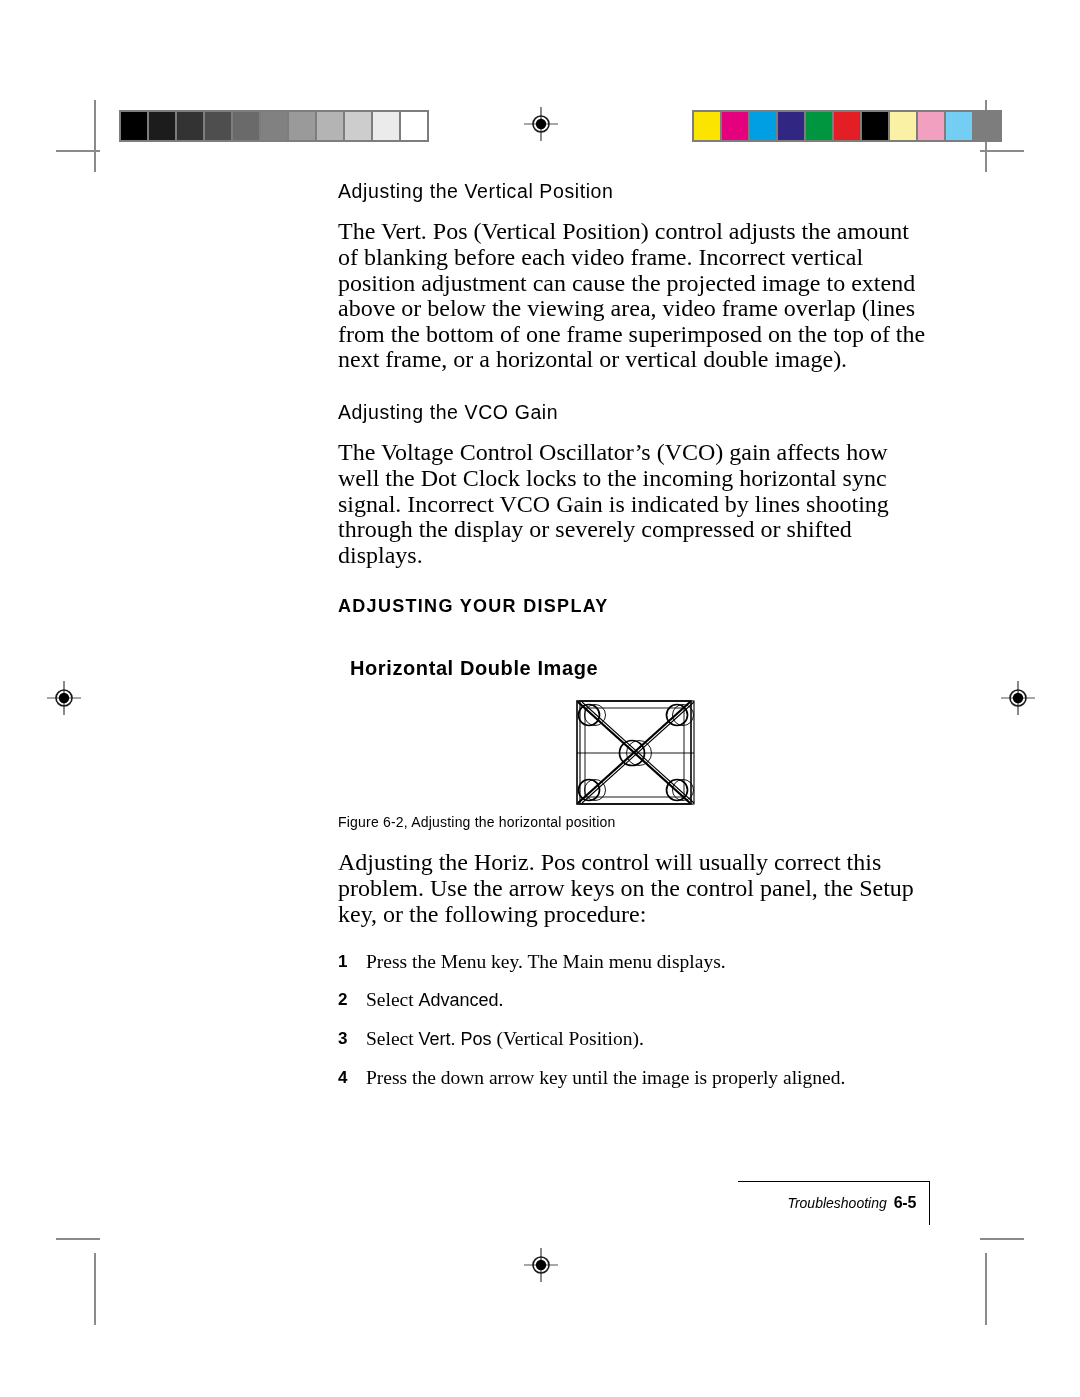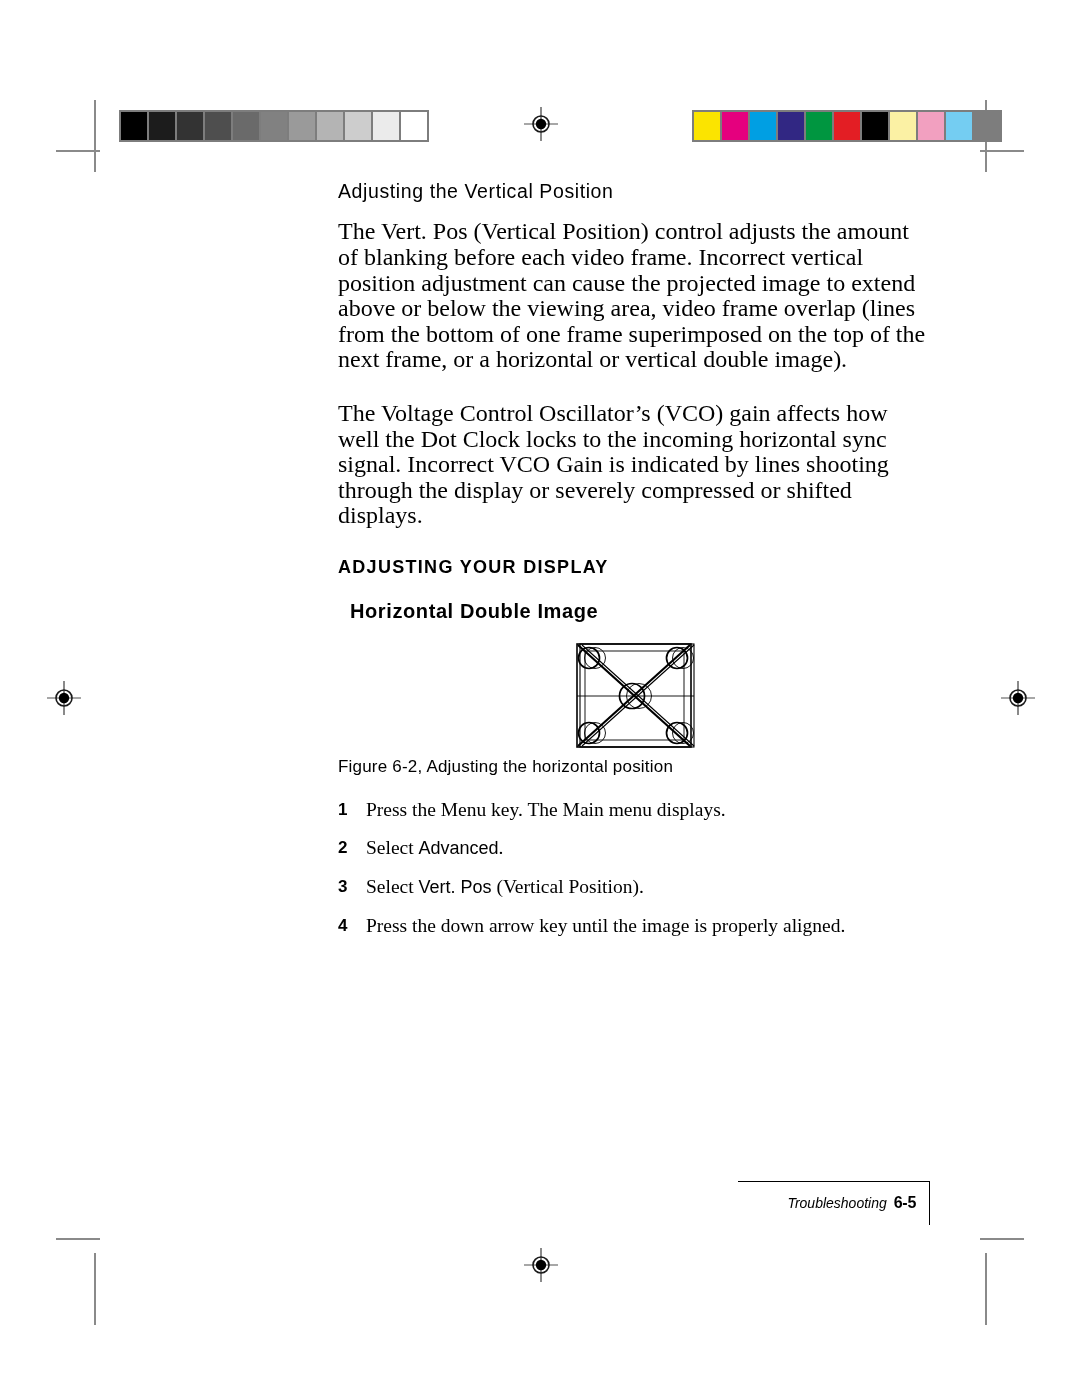--- a/index.html
+++ b/index.html
@@ -64,21 +64,21 @@
     font-size: 19.5px;
     letter-spacing: 0.6px;
     margin: 0 0 16px 0;
     line-height: 1.2;
   }
   h2.caps-heading {
     font-family: "Liberation Sans", sans-serif;
     font-weight: bold;
     font-size: 18px;
     letter-spacing: 1.3px;
-    margin: 0 0 22px 0;
+    margin: 0 0 40px 0;
   }
   h3.sub-heading {
     font-family: "Liberation Sans", sans-serif;
     font-weight: bold;
     font-size: 20px;
     letter-spacing: 0.6px;
     margin: 0 0 18px 12px;
   }
 
   p.body-text {
@@ -92,21 +92,21 @@
 
   
   .figure-wrap {
     width: 100%;
     display: flex;
     justify-content: center;
     margin: 4px 0 6px 0;
   }
   .figure-caption {
     font-family: "Liberation Sans", sans-serif;
-    font-size: 17px;
+    font-size: 14px;
     margin: 6px 0 20px 0;
     letter-spacing: 0.2px;
   }
 
   
   ol.steps {
     list-style: none;
     margin: 0 0 0 0;
     padding: 0;
   }
@@ -255,20 +255,21 @@
     <div class="swatch" style="background: rgb(242, 160, 192);"></div>
     <div class="swatch" style="background: rgb(116, 205, 242);"></div>
     <div class="swatch" style="background: rgb(125, 125, 125);"></div>
   </div>
 
 <div class="content">
 
   <h2 class="section-heading">Adjusting the Vertical Position</h2>
   <p class="body-text">The Vert. Pos (Vertical Position) control adjusts the amount of blanking before each video frame. Incorrect vertical position adjustment can cause the projected image to extend above or below the viewing area, video frame overlap (lines from the bottom of one frame superimposed on the top of the next frame, or a horizontal or vertical double image).</p>
 
+  <h2 class="section-heading">Adjusting the VCO Gain</h2>
   <p class="body-text">The Voltage Control Oscillator’s (VCO) gain affects how well the Dot Clock locks to the incoming horizontal sync signal. Incorrect VCO Gain is indicated by lines shooting through the display or severely compressed or shifted displays.</p>
 
   <h2 class="caps-heading">ADJUSTING YOUR DISPLAY</h2>
 
   <h3 class="sub-heading">Horizontal Double Image</h3>
 
   <div class="figure-wrap">
     <svg width="126" height="110" viewBox="0 0 126 110">
 
       <rect x="4" y="3" width="114" height="103" fill="none" stroke="#000" stroke-width="1.6"></rect>
@@ -291,20 +292,21 @@
       <circle cx="22" cy="92" r="10.5" fill="none" stroke="#000" stroke-width="0.9"></circle>
       <circle cx="104" cy="92" r="10.5" fill="none" stroke="#000" stroke-width="1.7"></circle>
       <circle cx="110" cy="92" r="10.5" fill="none" stroke="#000" stroke-width="0.9"></circle>
       <circle cx="59" cy="55" r="12.5" fill="none" stroke="#000" stroke-width="1.7"></circle>
       <circle cx="66" cy="55" r="12.5" fill="none" stroke="#000" stroke-width="0.9"></circle>
     </svg>
   </div>
 
   <div class="figure-caption">Figure 6-2, Adjusting the horizontal position</div>
 
+  <p class="body-text tight">Adjusting the Horiz. Pos control will usually correct this problem. Use the arrow keys on the control panel, the Setup key, or the following procedure:</p>
 
   <ol class="steps">
     <li>
       <span class="num">1</span>
       <span>Press the Menu key. The Main menu displays.</span>
     </li>
     <li>
       <span class="num">2</span>
       <span>Select </span><span class="ui-term">Advanced</span><span>.</span>
     </li>

